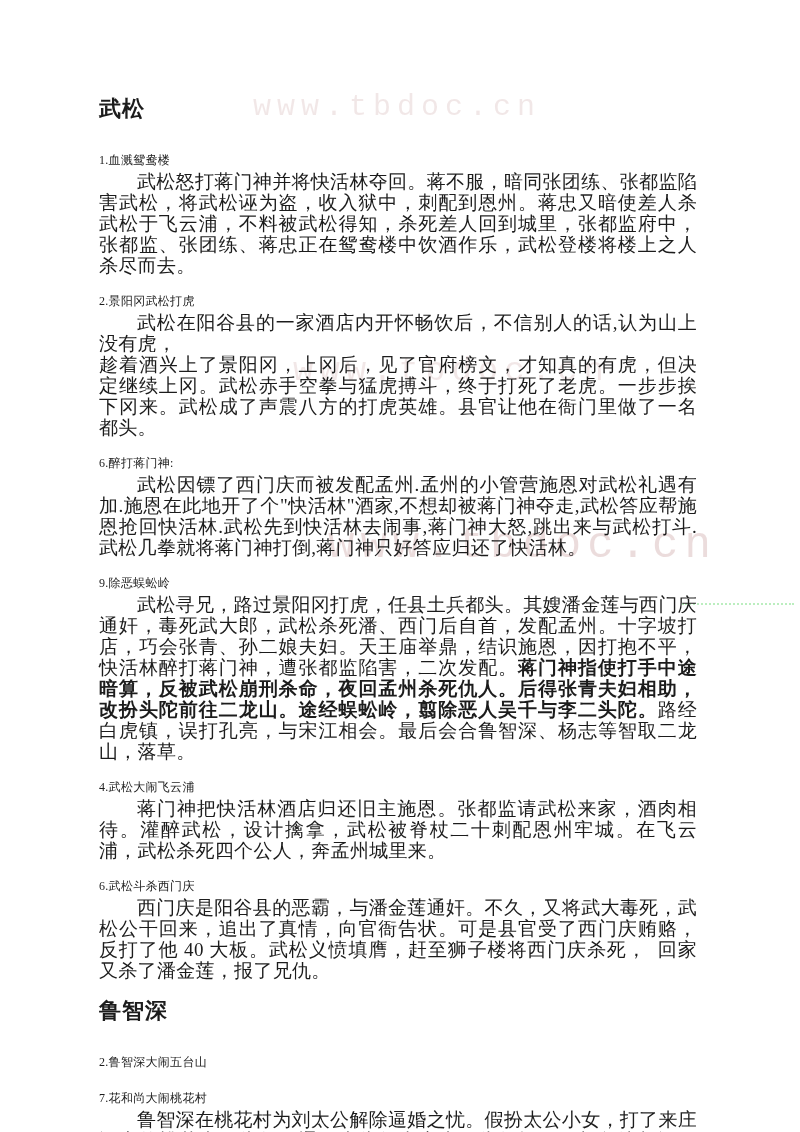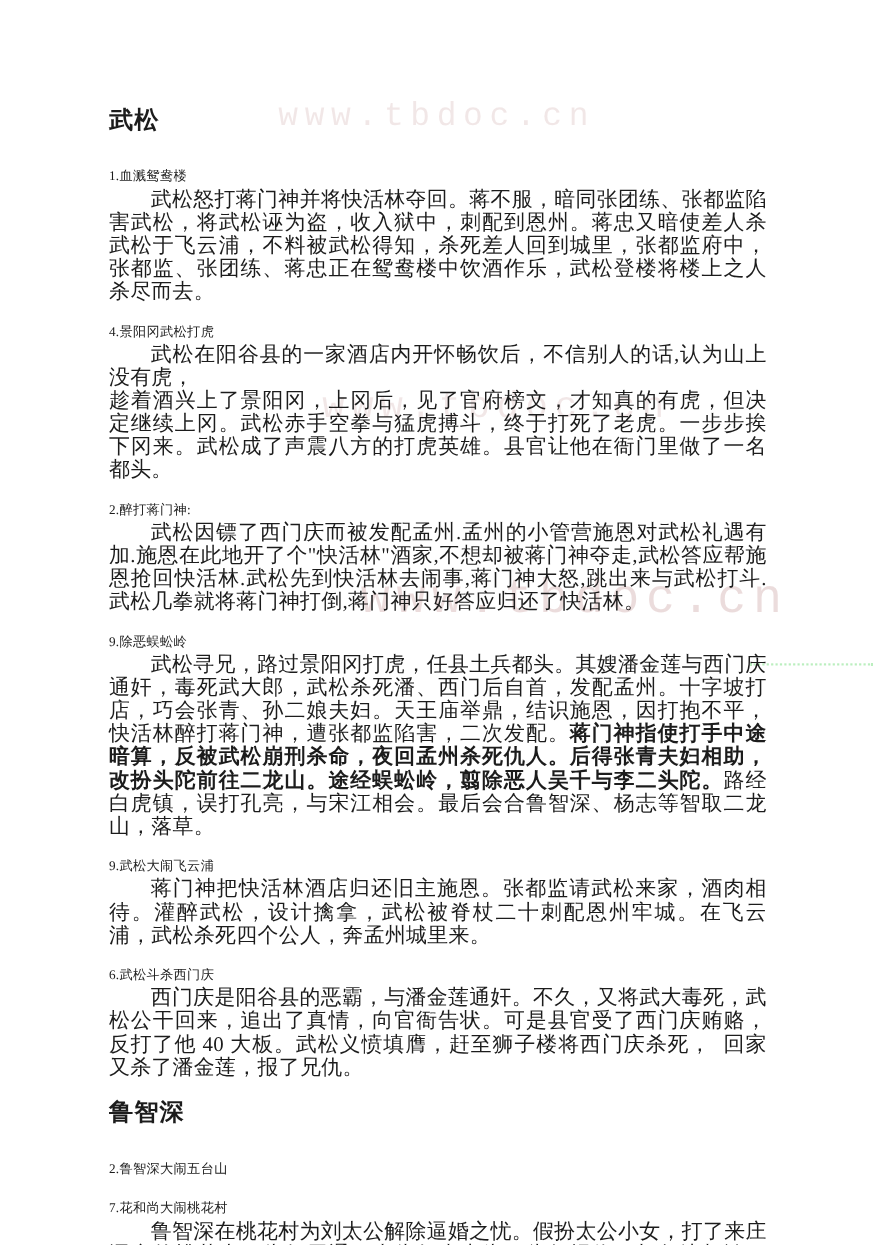--- a/index.html
+++ b/index.html
@@ -82,34 +82,34 @@
 <div class="watermark wm-3">www.tbdoc.cn</div>
 <div class="dotted-line"></div>
 
 <main class="page">
     <h1 class="doc-heading">武松</h1>
     <div class="item">
       <p class="item-title">1.血溅鸳鸯楼</p>
       <p class="item-body"><span class="">武松怒打蒋门神并将快活林夺回。蒋不服，暗同张团练、张都监陷害武松，将武松诬为盗，收入狱中，刺配到恩州。蒋忠又暗使差人杀武松于飞云浦，不料被武松得知，杀死差人回到城里，张都监府中，张都监、张团练、蒋忠正在鸳鸯楼中饮酒作乐，武松登楼将楼上之人杀尽而去。</span></p>
     </div>
     <div class="item">
-      <p class="item-title">4.景阳冈武松打虎</p>
+      <p class="item-title">2.景阳冈武松打虎</p>
       <p class="item-body"><span class="">武松在阳谷县的一家酒店内开怀畅饮后，不信别人的话,认为山上没有虎，
 趁着酒兴上了景阳冈，上冈后，见了官府榜文，才知真的有虎，但决定继续上冈。武松赤手空拳与猛虎搏斗，终于打死了老虎。一步步挨下冈来。武松成了声震八方的打虎英雄。县官让他在衙门里做了一名都头。</span></p>
     </div>
     <div class="item">
-      <p class="item-title">2.醉打蒋门神:</p>
+      <p class="item-title">6.醉打蒋门神:</p>
       <p class="item-body"><span class="">武松因镖了西门庆而被发配孟州.孟州的小管营施恩对武松礼遇有加.施恩在此地开了个"快活林"酒家,不想却被蒋门神夺走,武松答应帮施恩抢回快活林.武松先到快活林去闹事,蒋门神大怒,跳出来与武松打斗.武松几拳就将蒋门神打倒,蒋门神只好答应归还了快活林。</span></p>
     </div>
     <div class="item">
       <p class="item-title">9.除恶蜈蚣岭</p>
       <p class="item-body"><span class="">武松寻兄，路过景阳冈打虎，任县土兵都头。其嫂潘金莲与西门庆通奸，毒死武大郎，武松杀死潘、西门后自首，发配孟州。十字坡打店，巧会张青、孙二娘夫妇。天王庙举鼎，结识施恩，因打抱不平，快活林醉打蒋门神，遭张都监陷害，二次发配。</span><span class="bold">蒋门神指使打手中途暗算，反被武松崩刑杀命，夜回孟州杀死仇人。后得张青夫妇相助，改扮头陀前往二龙山。途经蜈蚣岭，翦除恶人吴千与李二头陀。</span><span class="">路经白虎镇，误打孔亮，与宋江相会。最后会合鲁智深、杨志等智取二龙山，落草。</span></p>
     </div>
     <div class="item">
-      <p class="item-title">9.武松大闹飞云浦</p>
+      <p class="item-title">4.武松大闹飞云浦</p>
       <p class="item-body"><span class="">蒋门神把快活林酒店归还旧主施恩。张都监请武松来家，酒肉相待。灌醉武松，设计擒拿，武松被脊杖二十刺配恩州牢城。在飞云浦，武松杀死四个公人，奔孟州城里来。</span></p>
     </div>
     <div class="item">
       <p class="item-title">6.武松斗杀西门庆</p>
       <p class="item-body"><span class="">西门庆是阳谷县的恶霸，与潘金莲通奸。不久，又将武大毒死，武松公干回来，追出了真情，向官衙告状。可是县官受了西门庆贿赂，反打了他 40 大板。武松义愤填膺，赶至狮子楼将西门庆杀死，  回家又杀了潘金莲，报了兄仇。</span></p>
     </div>
     <h1 class="doc-heading gap-before-section">鲁智深</h1>
     <div class="item">
       <p class="item-title">2.鲁智深大闹五台山</p>
     </div>

